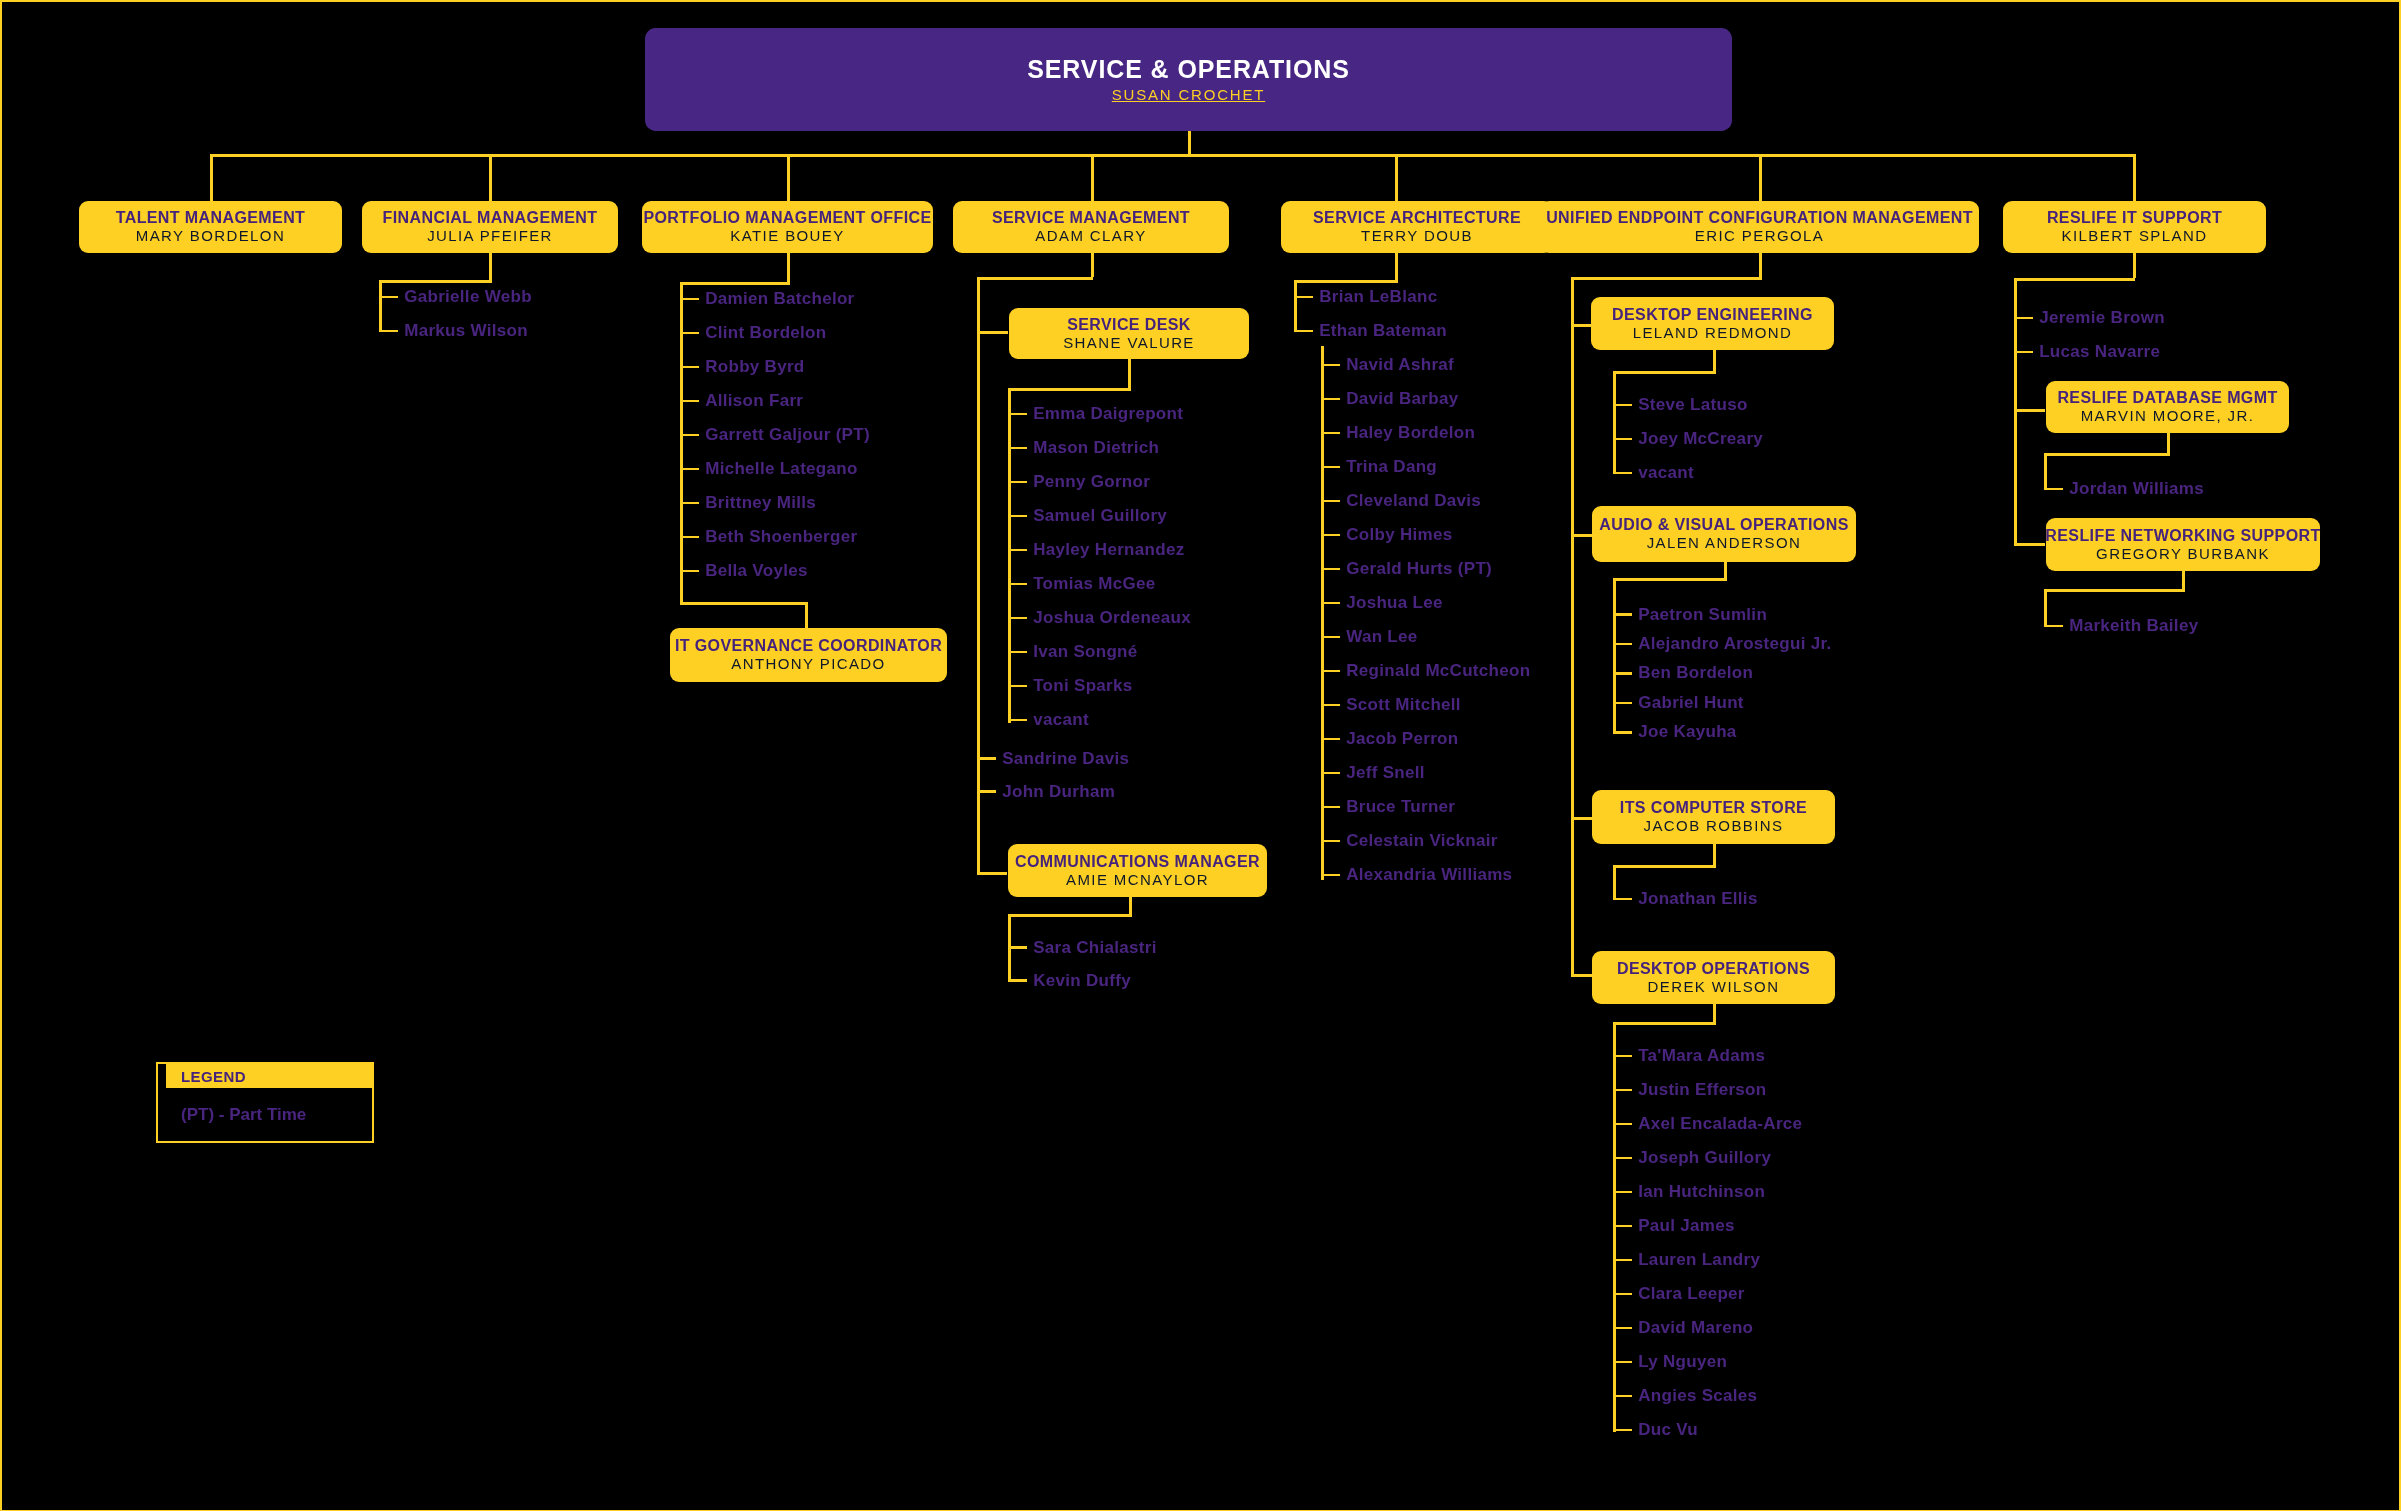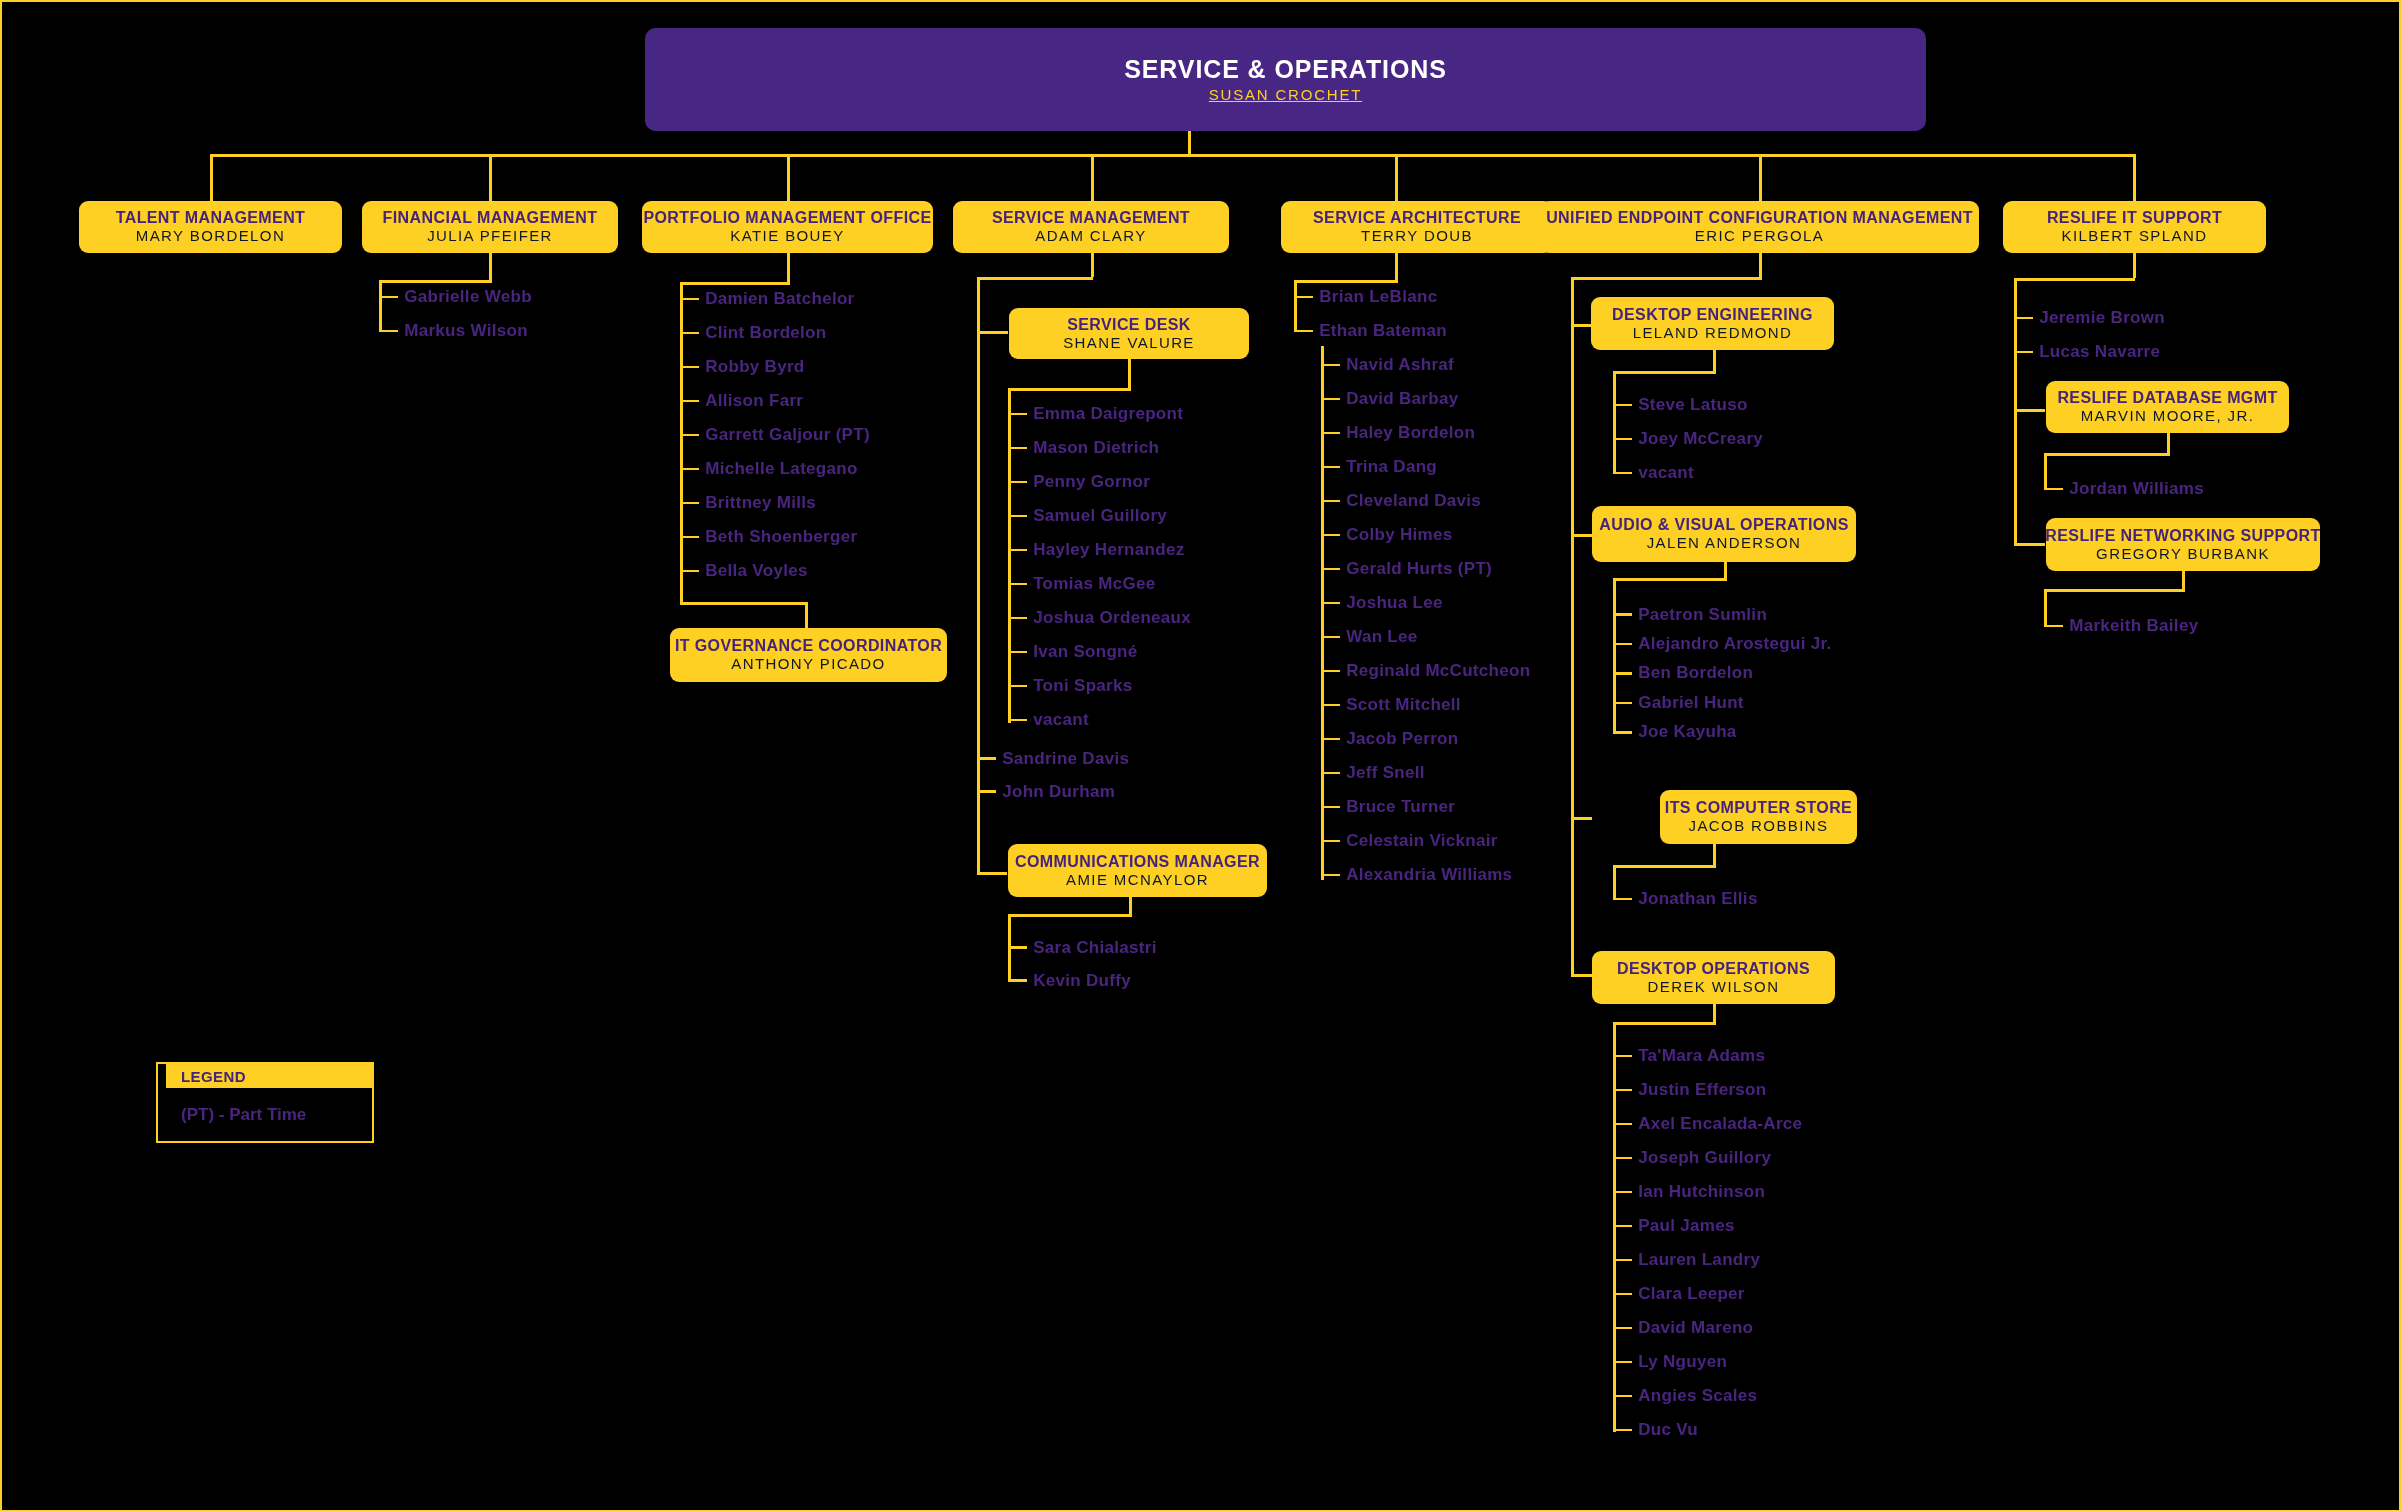--- a/index.html
+++ b/index.html
@@ -11,21 +11,21 @@
   .ln{position:absolute;background:#FDD023;}
   .org-box{
     position:absolute;box-sizing:border-box;border-radius:9px;
     display:flex;flex-direction:column;justify-content:center;align-items:center;
     text-align:center;padding:5.4px 9px;
   }
   .org-box.gold{background:#FDD023;height:52px;}
   .org-box.purple{background:#482683;}
   .box-title{font-weight:bold;font-size:16px;letter-spacing:0.4px;color:#45227B;line-height:1.2;white-space:nowrap;}
   .box-name{font-size:15px;letter-spacing:1.4px;color:#0f172a;line-height:1.25;white-space:nowrap;}
-  #root-box{width:1281px;height:103px;left:643px;top:26px;border-radius:10.7px;}
+  #root-box{width:1087px;height:103px;left:643px;top:26px;border-radius:10.7px;}
   #root-box .box-title{font-size:25px;color:#FFFFFF;letter-spacing:0.9px;}
   #root-box .box-name{font-size:15px;color:#FDD023;letter-spacing:1.8px;margin-top:2px;text-decoration:underline;}
   .name-list{position:absolute;}
   .nrow{display:flex;align-items:center;height:var(--step,34px);}
   .tick{width:19px;height:2.7px;background:#FDD023;margin-right:6.2px;flex:none;}
   .nname{font-weight:bold;font-size:17px;color:#4A2580;letter-spacing:0.3px;white-space:nowrap;}
   .legend{position:absolute;left:154px;top:1060px;width:218px;border:2.7px solid #FDD023;box-sizing:border-box;padding-left:8px;}
   .legend-header{background:#FDD023;height:24px;display:flex;align-items:center;padding-left:15px;}
   .legend-title{font-weight:bold;font-size:15px;color:#45227B;letter-spacing:0.4px;}
   .legend-body{height:53px;display:flex;align-items:center;padding-left:15px;background:#000;}
@@ -162,21 +162,21 @@
   <div class="org-box gold" style="left:1589px;top:295px;width:243px;height:53px">
     <div class="box-title">DESKTOP ENGINEERING</div>
     <div class="box-name">LELAND REDMOND</div>
   </div>
 
   <div class="org-box gold" style="left:1590px;top:504px;width:264px;height:56px">
     <div class="box-title">AUDIO &amp; VISUAL OPERATIONS</div>
     <div class="box-name">JALEN ANDERSON</div>
   </div>
 
-  <div class="org-box gold" style="left:1658px;top:788px;width:197px;height:54px">
+  <div class="org-box gold" style="left:1590px;top:788px;width:243px;height:54px">
     <div class="box-title">ITS COMPUTER STORE</div>
     <div class="box-name">JACOB ROBBINS</div>
   </div>
 
   <div class="org-box gold" style="left:1590px;top:949px;width:243px;height:53px">
     <div class="box-title">DESKTOP OPERATIONS</div>
     <div class="box-name">DEREK WILSON</div>
   </div>
 
   <div class="org-box gold" style="left:2001px;top:199px;width:263px">

